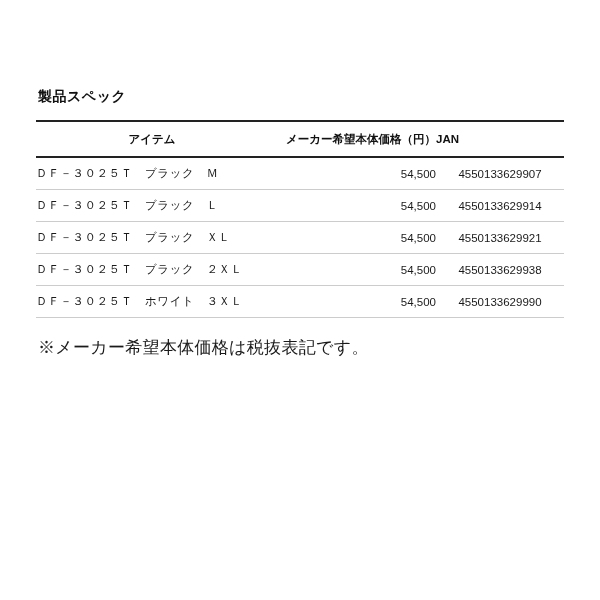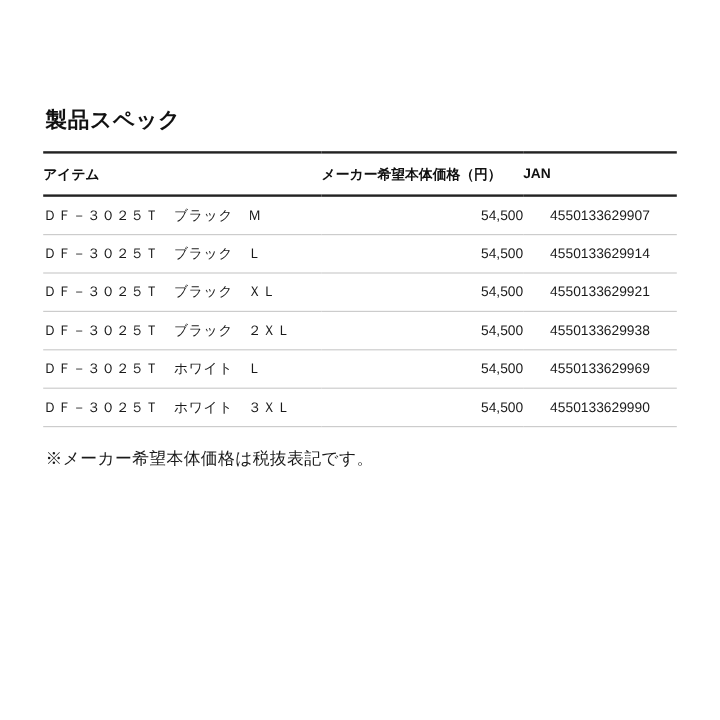--- a/index.html
+++ b/index.html
@@ -15,21 +15,21 @@
     overflow: hidden;
   }
   .page {
     position: relative;
     width: 600px;
     height: 600px;
     box-sizing: border-box;
     padding: 88px 36px 0 36px;
   }
   .spec-title {
-    font-size: 18px;
+    font-size: 14px;
     font-weight: bold;
     letter-spacing: 0.5px;
     color: #111111;
     margin: 0 0 14px 2px;
   }
   table.spec-table {
     width: 528px;
     border-collapse: collapse;
     table-layout: fixed;
   }
@@ -47,22 +47,22 @@
     border-bottom: 2px solid #222222;
     height: 34px;
     font-weight: bold;
     font-size: 11.5px;
     color: #111111;
   }
   .col-item   { width: 232px; }
   .col-price  { width: 168px; }
   .col-jan    { width: 128px; }
 
-  th.th-item  { text-align: left;  padding-left: 14px; }
-  th.th-price { text-align: left; }
+  th.th-item  { text-align: center;  padding-left: 14px; }
+  th.th-price { text-align: right; }
   th.th-jan   { text-align: left; padding-left: 10px; }
 
   td.td-item {
     text-align: left;
     padding-left: 16px;
     font-size: 11.5px;
     letter-spacing: 0.6px;
     color: #1a1a1a;
   }
   td.td-price {
@@ -72,21 +72,21 @@
   }
   td.td-jan {
     text-align: center;
     font-size: 11.5px;
     color: #1a1a1a;
     padding-right: 6px;
   }
   .note {
     margin-top: 18px;
     margin-left: 2px;
-    font-size: 14px;
+    font-size: 17px;
     color: #1a1a1a;
     letter-spacing: 0.3px;
   }
 </style>
 </head>
 <body>
 
 <div class="page">
 
   <div class="spec-title">製品スペック</div>
@@ -119,25 +119,20 @@
         <td class="td-item">ＤＦ－３０２５Ｔ　ブラック　ＸＬ</td>
         <td class="td-price">54,500</td>
         <td class="td-jan">4550133629921</td>
       </tr>
       <tr>
         <td class="td-item">ＤＦ－３０２５Ｔ　ブラック　２ＸＬ</td>
         <td class="td-price">54,500</td>
         <td class="td-jan">4550133629938</td>
       </tr>
       <tr>
-        <td class="td-item">ＤＦ－３０２５Ｔ　ホワイト　Ｌ</td>
-        <td class="td-price">54,500</td>
-        <td class="td-jan">4550133629969</td>
-      </tr>
-      <tr>
         <td class="td-item">ＤＦ－３０２５Ｔ　ホワイト　３ＸＬ</td>
         <td class="td-price">54,500</td>
         <td class="td-jan">4550133629990</td>
       </tr>
     </tbody>
   </table>
 
   <div class="note">※メーカー希望本体価格は税抜表記です。</div>
 
 </div>

